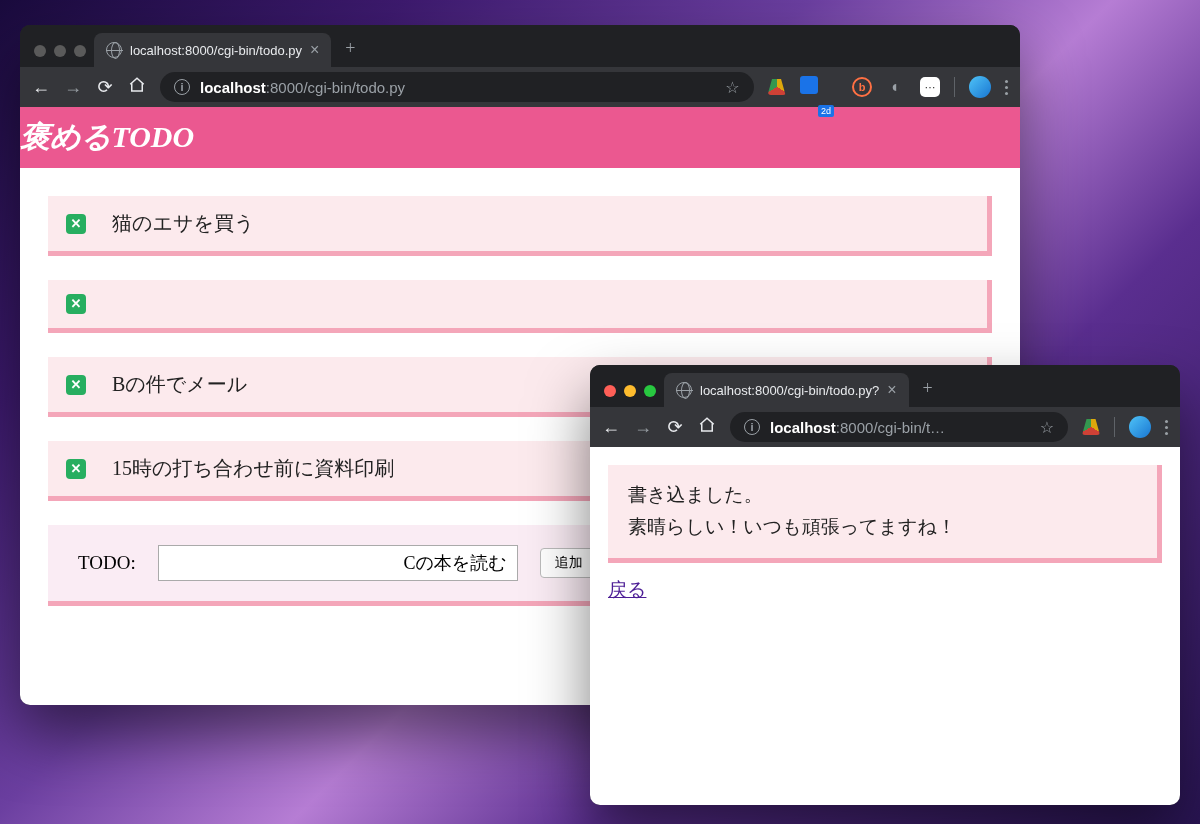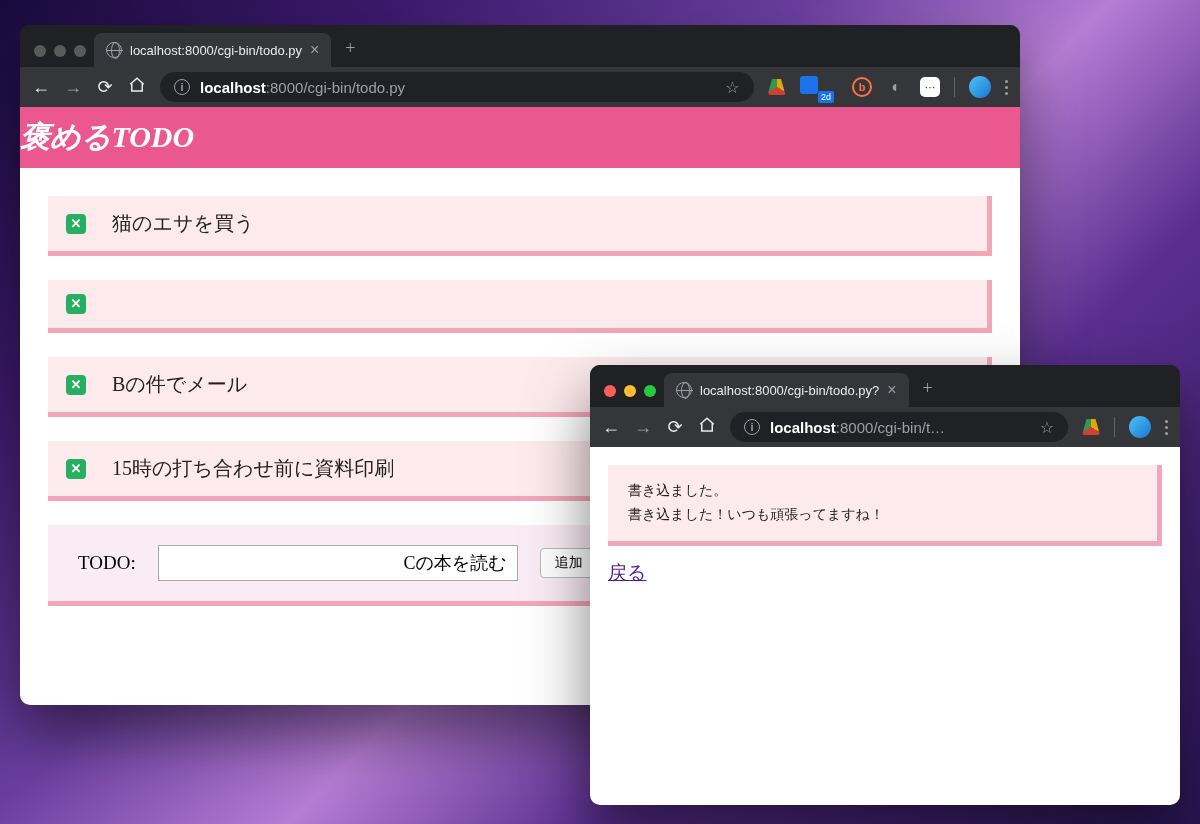--- a/index.html
+++ b/index.html
@@ -112,29 +112,29 @@
     text-align:right;
   }
   .form-box button {
     background:#fff; border:1px solid #bbb; border-radius:4px;
     padding:5px 14px; font-size:14px; font-family:-apple-system,sans-serif;
   }
 
   .msg-box {
     background:#fceaed; border-right:5px solid #f4a6b9; border-bottom:5px solid #f4a6b9;
     padding:14px 20px; margin:18px 18px 14px;
-    font-family:"Hiragino Mincho ProN","Yu Mincho",serif; font-size:14px; color:#222;
+    font-family:"Hiragino Mincho ProN","Yu Mincho",serif; font-size:19px; color:#222;
     line-height:1.7;
   }
   .back-link {
     margin:0 18px; font-family:"Hiragino Mincho ProN","Yu Mincho",serif;
     font-size:19px; color:#4c1d95; text-decoration:underline; display:inline-block;
   }
 
-  .tag2d { background:#1a73e8;color:#fff;font-size:9px;padding:1px 3px;border-radius:2px;position:relative;top:6px;left:-4px; }
+  .tag2d { background:#1a73e8;color:#fff;font-size:9px;padding:1px 3px;border-radius:2px;position:relative;top:20px;left:-4px; }
 </style>
 </head>
 <body>
 
 <div class="browser main">
   <div class="tabbar">
     <div class="traffic">
       <div class="dot r"></div>
       <div class="dot y"></div>
       <div class="dot g"></div>
@@ -244,17 +244,17 @@
           <span></span>
           <span></span>
           <span></span>
         </span>
     </div>
   </div>
 
   <div class="viewport">
     <div class="msg-box">
       <div>書き込ました。</div>
-      <div>書き込ました！いつも頑張ってますね！</div>
+      <div>素晴らしい！いつも頑張ってますね！</div>
     </div>
     <a class="back-link">戻る</a>
   </div>
 </div>
 
 </body></html>

